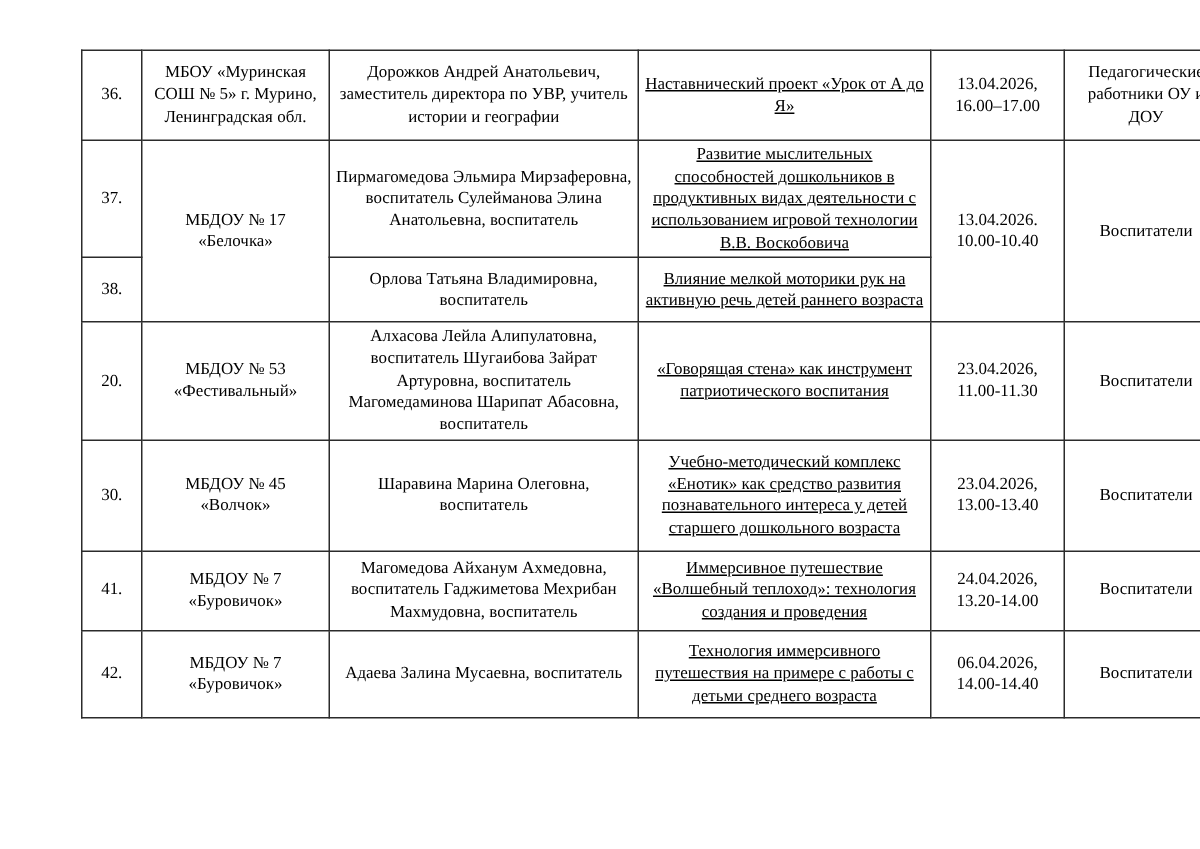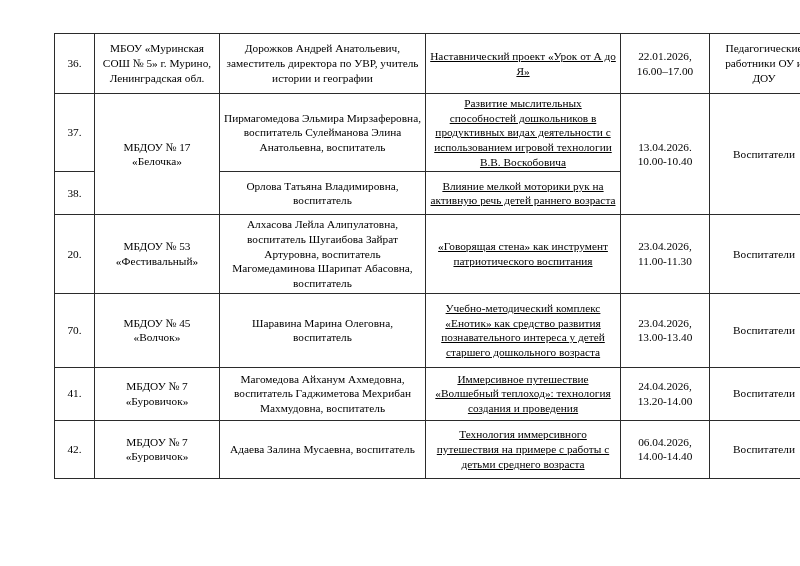--- a/index.html
+++ b/index.html
@@ -57,21 +57,21 @@
 
 <div id="page">
   <table class="schedule">
     <tbody>
 
       <tr class="r36">
         <td class="num">36.</td>
         <td class="org">МБОУ «Муринская СОШ № 5» г. Мурино, Ленинградская обл.</td>
         <td class="person">Дорожков Андрей Анатольевич, заместитель директора по УВР, учитель истории и географии</td>
         <td class="topic">Наставнический проект «Урок от А до Я»</td>
-        <td class="date">22.01.2026, 16.00–17.00</td>
+        <td class="date">13.04.2026, 16.00–17.00</td>
         <td class="aud">Педагогические работники ОУ и ДОУ</td>
       </tr>
 
       <tr class="r37">
         <td class="num">37.</td>
         <td class="org" rowspan="2">МБДОУ № 17 «Белочка»</td>
         <td class="person">Пирмагомедова Эльмира Мирзаферовна, воспитатель Сулейманова Элина Анатольевна, воспитатель</td>
         <td class="topic">Развитие мыслительных способностей дошкольников в продуктивных видах деятельности с использованием игровой технологии В.В. Воскобовича</td>
         <td class="date" rowspan="2">13.04.2026. 10.00-10.40</td>
         <td class="aud" rowspan="2">Воспитатели</td>
@@ -86,21 +86,21 @@
       <tr class="r39">
         <td class="num">20.</td>
         <td class="org">МБДОУ № 53 «Фестивальный»</td>
         <td class="person">Алхасова Лейла Алипулатовна, воспитатель Шугаибова Зайрат Артуровна, воспитатель Магомедаминова Шарипат Абасовна, воспитатель</td>
         <td class="topic">«Говорящая стена» как инструмент патриотического воспитания</td>
         <td class="date">23.04.2026, 11.00-11.30</td>
         <td class="aud">Воспитатели</td>
       </tr>
 
       <tr class="r40">
-        <td class="num">70.</td>
+        <td class="num">30.</td>
         <td class="org">МБДОУ № 45 «Волчок»</td>
         <td class="person">Шаравина Марина Олеговна, воспитатель</td>
         <td class="topic">Учебно-методический комплекс «Енотик» как средство развития познавательного интереса у детей старшего дошкольного возраста</td>
         <td class="date">23.04.2026, 13.00-13.40</td>
         <td class="aud">Воспитатели</td>
       </tr>
 
       <tr class="r41">
         <td class="num">41.</td>
         <td class="org">МБДОУ № 7 «Буровичок»</td>

